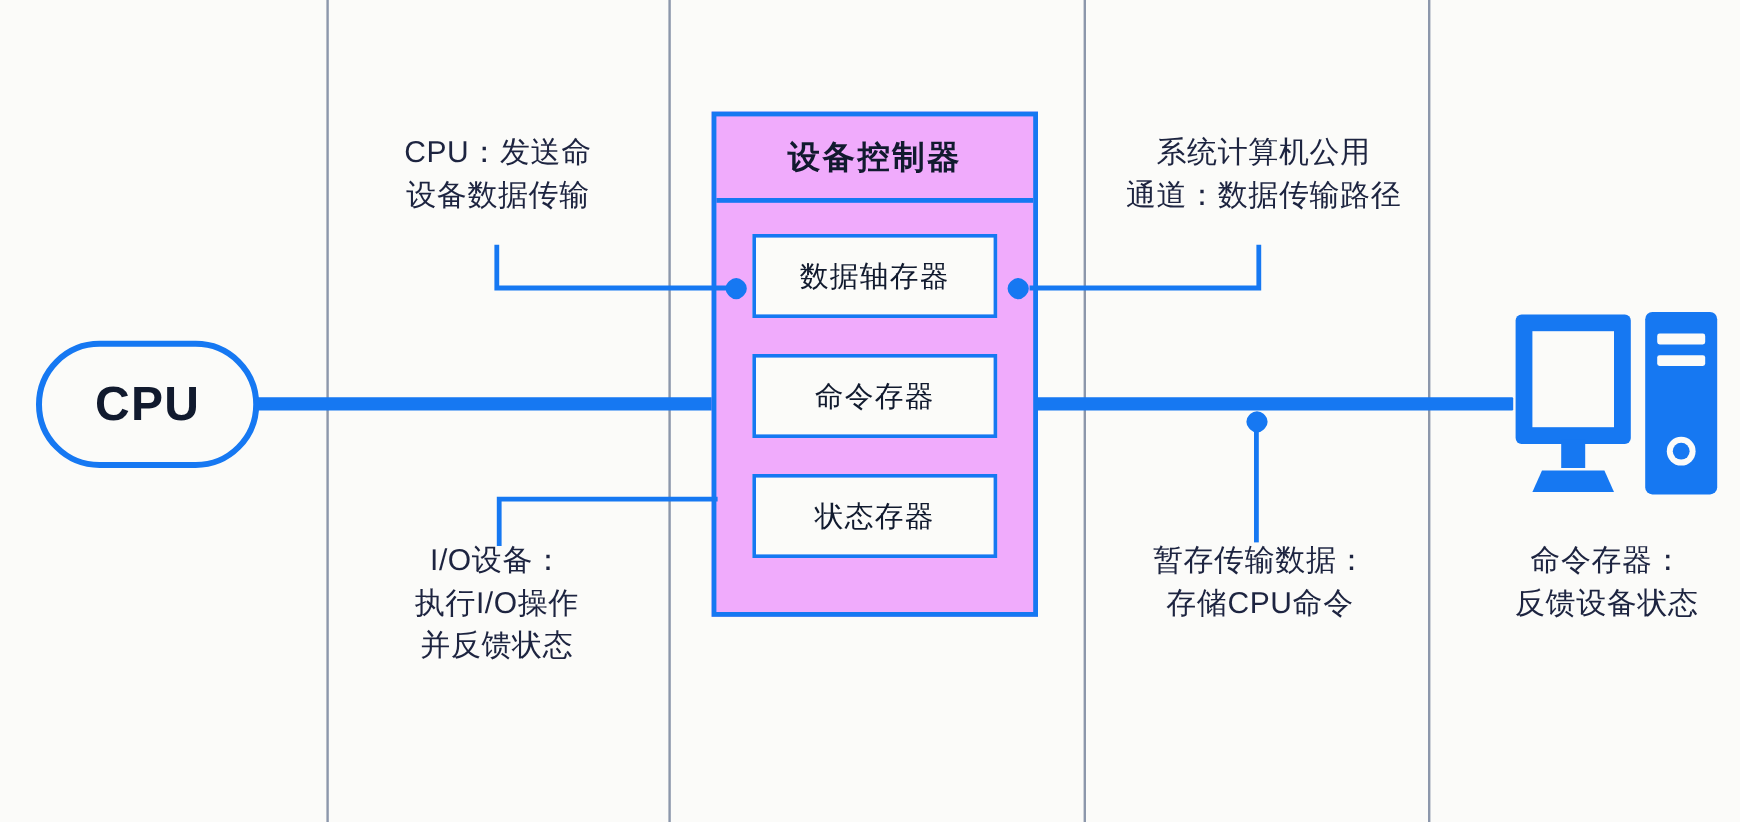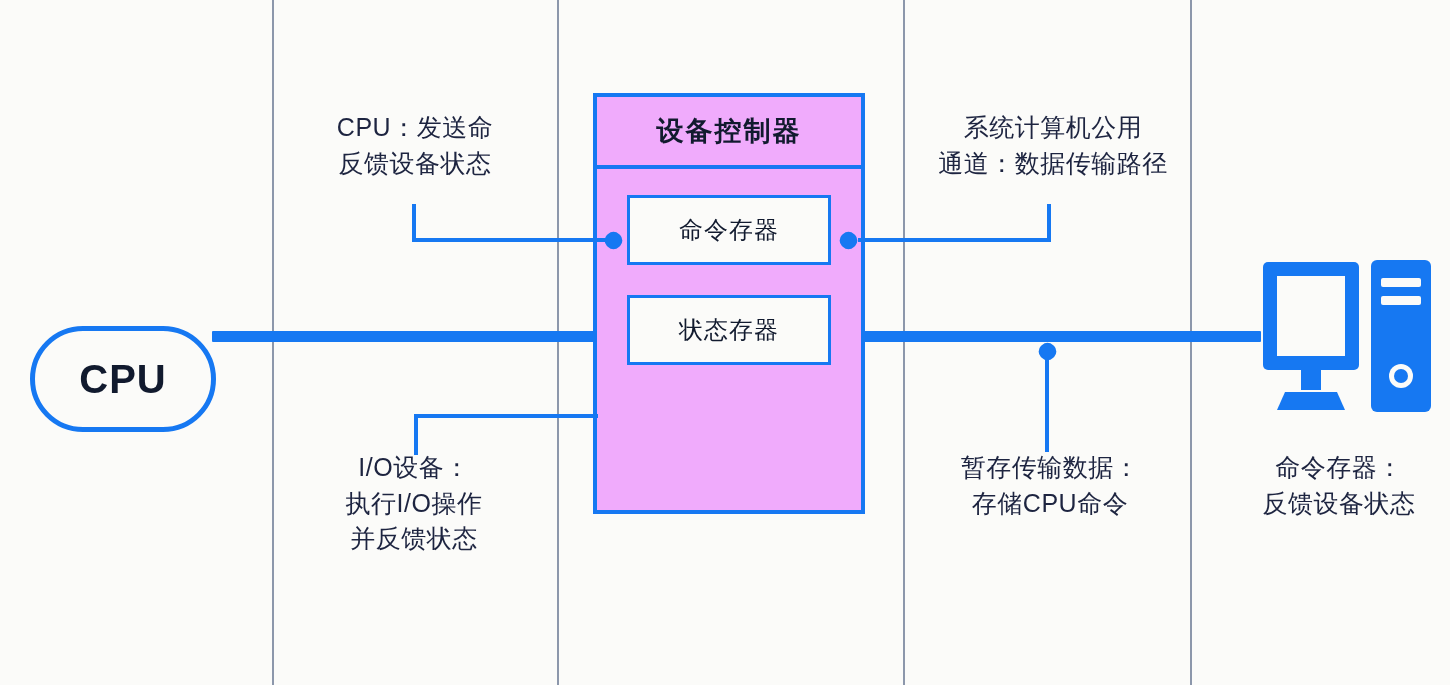--- a/index.html
+++ b/index.html
@@ -44,21 +44,20 @@
     top: 284px;
     width: 186px;
     height: 106px;
     border: 5px solid #1678f2;
     border-radius: 53px;
     background: #fbfbf9;
     display: flex;
     align-items: center;
     justify-content: center;
     box-sizing: border-box;
-    margin-top: 42px;
   }
   .cpu-pill span {
     font-size: 40px;
     font-weight: bold;
     color: #111a2e;
     letter-spacing: 1px;
   }
   
   .ctrl-box {
     position: absolute;
@@ -145,20 +144,21 @@
 
   <div class="bus" style="left:861px; top:331px; width:400px;"></div>
 
   <div class="cpu-pill">
     <span>CPU</span>
   </div>
 
   <div class="ctrl-box">
     <div class="ctrl-title">设备控制器</div>
     <div class="ctrl-body">
+      <div class="reg">数据轴存器</div>
       <div class="reg">命令存器</div>
       <div class="reg">状态存器</div>
     </div>
   </div>
 
   <svg class="conn" style="left:405px; top:200px;" width="230" height="60" viewBox="0 0 230 60">
     <polyline points="9,4 9,40 205,40" fill="none" stroke="#1678f2" stroke-width="4"></polyline>
   </svg>
   <div class="dot" style="left:605px; top:232px;"></div>
 
@@ -184,21 +184,21 @@
     <path d="M22 152 L30 134 L82 134 L90 152 Z" fill="#1678f2"></path>
 
     <rect x="116" y="2" width="60" height="152" rx="6" fill="#1678f2"></rect>
     <rect x="126" y="20" width="40" height="9" rx="2" fill="#fbfbf9"></rect>
     <rect x="126" y="38" width="40" height="9" rx="2" fill="#fbfbf9"></rect>
     <circle cx="146" cy="118" r="12" fill="#fbfbf9"></circle>
     <circle cx="146" cy="118" r="7" fill="#1678f2"></circle>
   </svg>
 
   <div class="note" style="left:295px; top:110px; width:240px;">CPU：发送命
-反馈设备状态</div>
+设备数据传输</div>
 
   <div class="note" style="left:908px; top:110px; width:290px;">系统计算机公用
 通道：数据传输路径</div>
 
 
   <div class="note" style="left:290px; top:450px; width:248px;">I/O设备：
 执行I/O操作
 并反馈状态</div>
 
 

